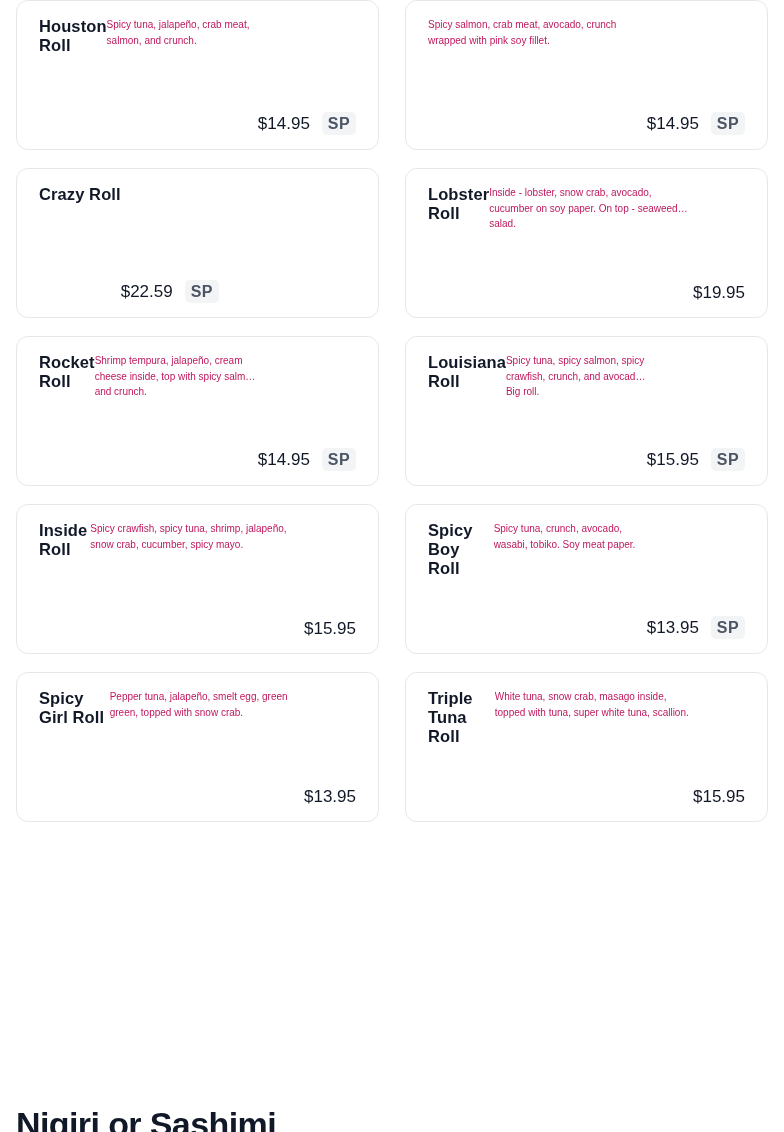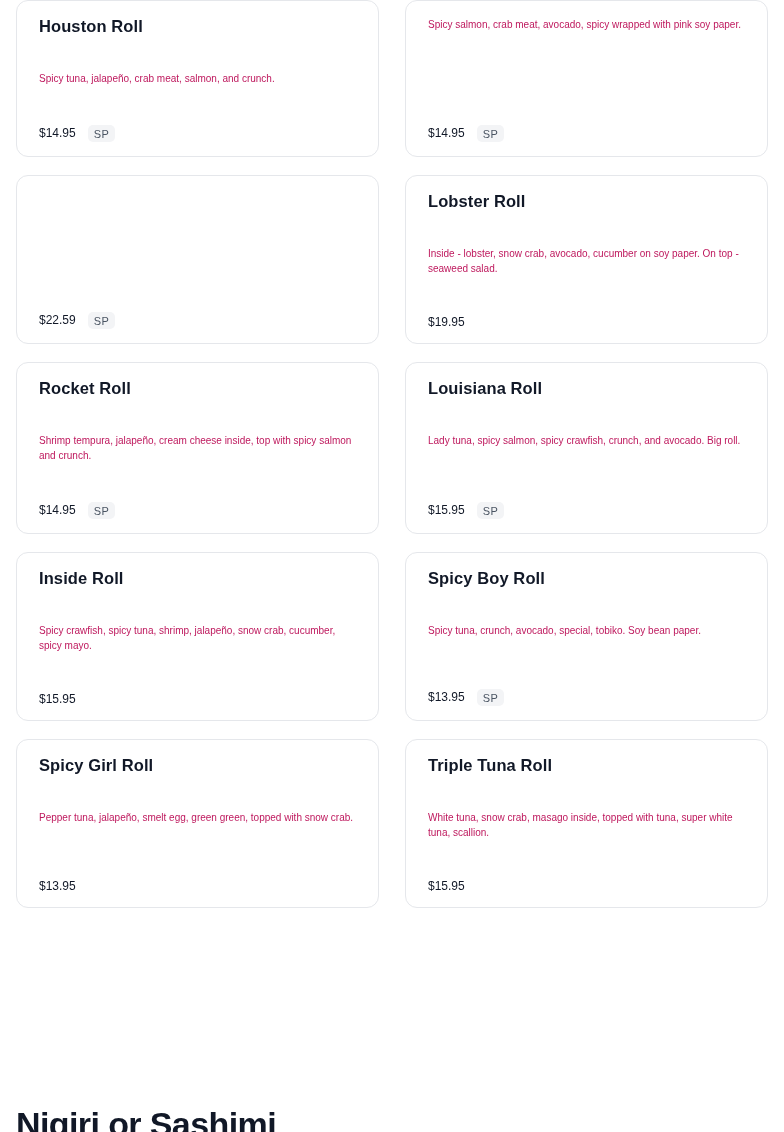--- a/index.html
+++ b/index.html
@@ -20,22 +20,21 @@
     gap: 18px 26px;
     padding: 0 16px;
   }
   .card {
     border: 1px solid #e5e7eb;
     border-radius: 12px;
     background: #ffffff;
     padding: 16px 22px 14px 22px;
     min-height: 150px;
     display: flex;
-    flex-direction: column;
-    gap: 24px;
+    flex-direction: row;
   }
   .card-title {
     font-size: 16.5px;
     font-weight: 700;
     letter-spacing: .1px;
     color: #111827;
     margin-bottom: 11px;
   }
   .card-desc {
     font-size: 10px;
@@ -48,31 +47,31 @@
     max-height: 46px;
   }
   .card-footer {
     margin-top: auto;
     padding-top: 14px;
     display: flex;
     align-items: center;
     gap: 12px;
   }
   .price {
-    font-size: 12px;
+    font-size: 17px;
     font-weight: 400;
     color: #111827;
   }
   .badge {
     display: inline-block;
     background: #f3f4f6;
     color: #4b5563;
     border-radius: 5px;
-    font-size: 11px;
-    font-weight: 400;
+    font-size: 16px;
+    font-weight: 700;
     letter-spacing: .4px;
     padding: 3px 6px 2px 6px;
     line-height: 1.1;
   }
   .section-heading {
     position: absolute;
     left: 16px;
     bottom: -12px;
     font-size: 34px;
     font-weight: 800;
@@ -88,27 +87,28 @@
 <div class="menu-grid">
     <div class="card">
       <div class="card-title">Houston Roll</div>
       <div class="card-desc">Spicy tuna, jalapeño, crab meat, salmon, and crunch.</div>
       <div class="card-footer">
         <span class="price">$14.95</span>
         <span class="badge">SP</span>
       </div>
     </div>
     <div class="card">
-      <div class="card-desc">Spicy salmon, crab meat, avocado, spicy wrapped with pink soy paper.</div>
+      <div class="card-desc">Spicy salmon, crab meat, avocado, crunch wrapped with pink soy fillet.</div>
       <div class="card-footer">
         <span class="price">$14.95</span>
         <span class="badge">SP</span>
       </div>
     </div>
     <div class="card">
+      <div class="card-title">Crazy Roll</div>
       <div class="card-footer">
         <span class="price">$22.59</span>
         <span class="badge">SP</span>
       </div>
     </div>
     <div class="card">
       <div class="card-title">Lobster Roll</div>
       <div class="card-desc">Inside - lobster, snow crab, avocado, cucumber on soy paper. On top - seaweed salad.</div>
       <div class="card-footer">
         <span class="price">$19.95</span>
@@ -117,36 +117,36 @@
     <div class="card">
       <div class="card-title">Rocket Roll</div>
       <div class="card-desc">Shrimp tempura, jalapeño, cream cheese inside, top with spicy salmon and crunch.</div>
       <div class="card-footer">
         <span class="price">$14.95</span>
         <span class="badge">SP</span>
       </div>
     </div>
     <div class="card">
       <div class="card-title">Louisiana Roll</div>
-      <div class="card-desc">Lady tuna, spicy salmon, spicy crawfish, crunch, and avocado. Big roll.</div>
+      <div class="card-desc">Spicy tuna, spicy salmon, spicy crawfish, crunch, and avocado. Big roll.</div>
       <div class="card-footer">
         <span class="price">$15.95</span>
         <span class="badge">SP</span>
       </div>
     </div>
     <div class="card">
       <div class="card-title">Inside Roll</div>
       <div class="card-desc">Spicy crawfish, spicy tuna, shrimp, jalapeño, snow crab, cucumber, spicy mayo.</div>
       <div class="card-footer">
         <span class="price">$15.95</span>
       </div>
     </div>
     <div class="card">
       <div class="card-title">Spicy Boy Roll</div>
-      <div class="card-desc">Spicy tuna, crunch, avocado, special, tobiko. Soy bean paper.</div>
+      <div class="card-desc">Spicy tuna, crunch, avocado, wasabi, tobiko. Soy meat paper.</div>
       <div class="card-footer">
         <span class="price">$13.95</span>
         <span class="badge">SP</span>
       </div>
     </div>
     <div class="card">
       <div class="card-title">Spicy Girl Roll</div>
       <div class="card-desc">Pepper tuna, jalapeño, smelt egg, green green, topped with snow crab.</div>
       <div class="card-footer">
         <span class="price">$13.95</span>

